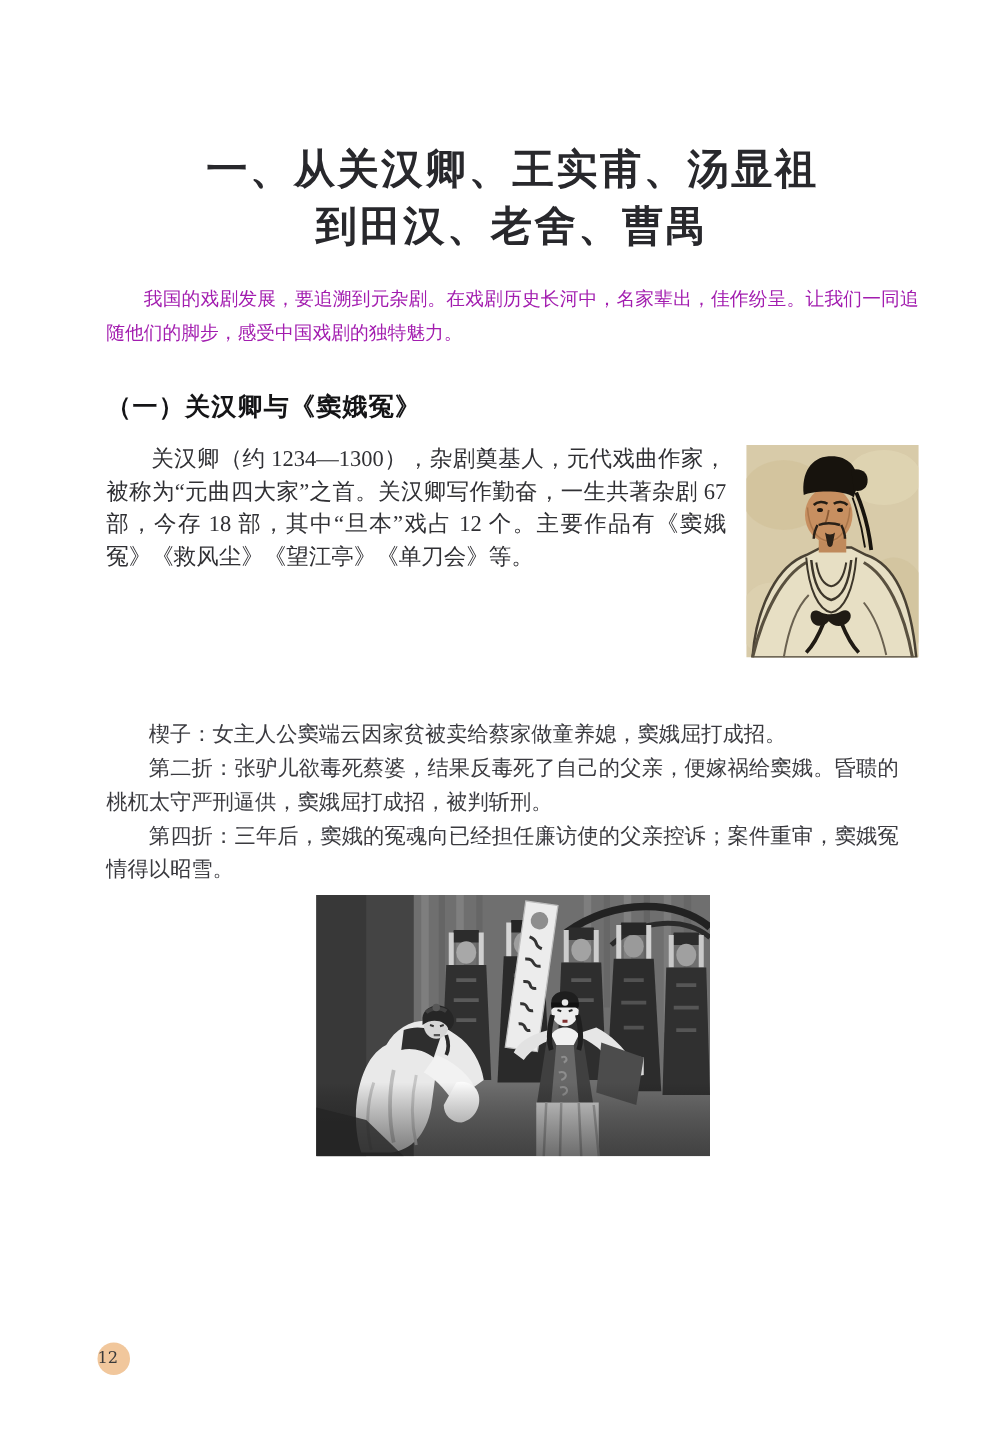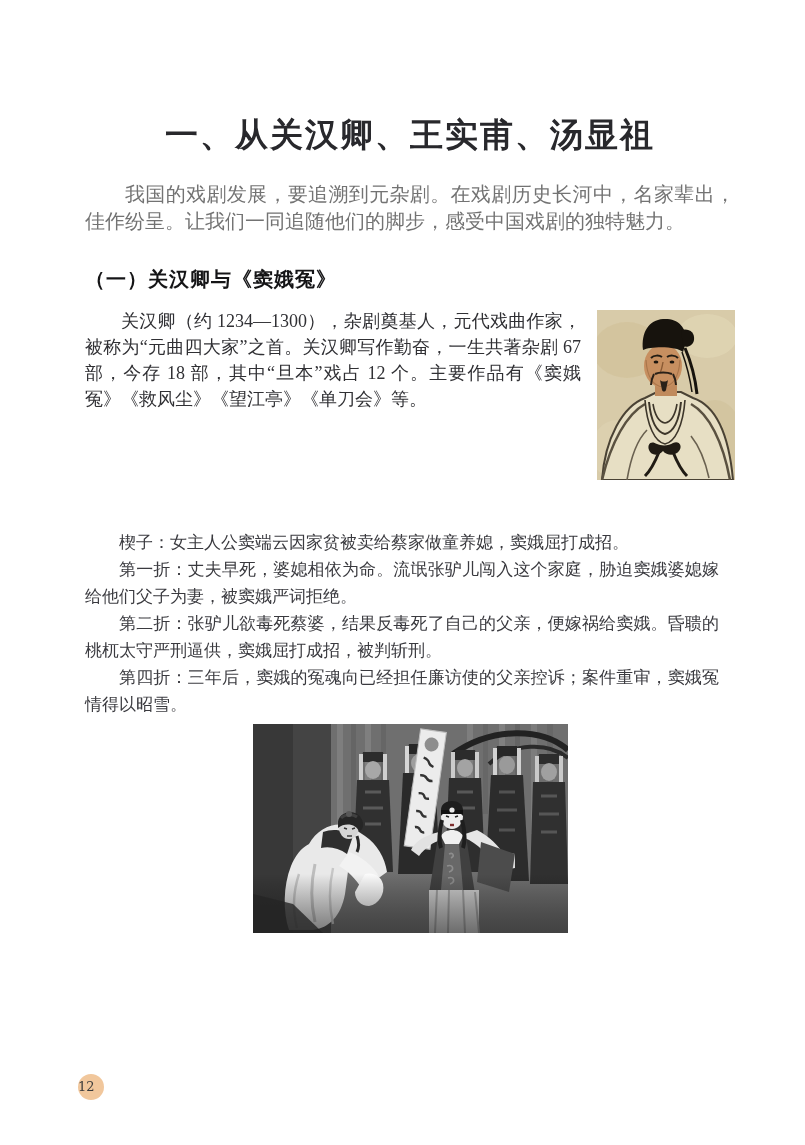--- a/index.html
+++ b/index.html
@@ -20,25 +20,26 @@
     font-family:"Liberation Sans","DejaVu Sans",sans-serif;
     font-weight:bold;
     font-size:33px;
     line-height:46px;
     letter-spacing:2px;
     color:#28282c;
     text-align:center;
   }
   .intro{
     margin:23px 0 0 0;
-    font-size:20px;
+    font-size:15px;
     line-height:27px;
-    color:#737373;
+    color:#a21caf;
     text-align:justify;
     text-indent:2em;
+    font-family:Liberation Mono, monospace;
   }
   .section-heading{
     margin:27px 0 0 0;
     font-size:20px;
     line-height:34px;
     font-weight:bold;
     letter-spacing:1px;
     color:#141416;
   }
   .main-block{
@@ -90,21 +91,21 @@
     text-align:left;
   }
   svg{display:block;}
 </style>
 </head>
 <body>
 
 <div class="page">
   <div class="content">
 
-    <h1 class="doc-title"><span>一、从关汉卿、王实甫、汤显祖</span><br></h1>
+    <h1 class="doc-title"><span>一、从关汉卿、王实甫、汤显祖</span><br><span>到田汉、老舍、曹禺</span></h1>
 
     <p class="intro">我国的戏剧发展，要追溯到元杂剧。在戏剧历史长河中，名家辈出，佳作纷呈。让我们一同追随他们的脚步，感受中国戏剧的独特魅力。</p>
 
     <h2 class="section-heading">（一）关汉卿与《窦娥冤》</h2>
 
     <div class="main-block">
       <div class="portrait-float">
 
         <svg width="138" height="170" viewBox="0 0 138 170">
           <rect x="0" y="0" width="138" height="170" fill="#d8cba9"></rect>
@@ -149,21 +150,20 @@
           <path d="M88,38 C94,52 98,66 100,84" fill="none" stroke="#17130d" stroke-width="3"></path>
           <path d="M85,42 C90,56 93,68 95,82" fill="none" stroke="#17130d" stroke-width="1.5"></path>
         </svg>
       </div>
       <p class="body-para">关汉卿（约 1234—1300），杂剧奠基人，元代戏曲作家，被称为“元曲四大家”之首。关汉卿写作勤奋，一生共著杂剧 67 部，今存 18 部，其中“旦本”戏占 12 个。主要作品有《窦娥冤》《救风尘》《望江亭》《单刀会》等。</p>
       <div class="clear"></div>
     </div>
 
     <div class="plot-block">
       <p class="plot-para">楔子：女主人公窦端云因家贫被卖给蔡家做童养媳，窦娥屈打成招。</p>
-      <p class="plot-para">第一折：丈夫早死，婆媳相依为命。流氓张驴儿闯入这个家庭，胁迫窦娥婆媳嫁给他们父子为妻，被窦娥严词拒绝。</p>
       <p class="plot-para">第二折：张驴儿欲毒死蔡婆，结果反毒死了自己的父亲，便嫁祸给窦娥。昏聩的桃杌太守严刑逼供，窦娥屈打成招，被判斩刑。</p>
       <p class="plot-para">第四折：三年后，窦娥的冤魂向已经担任廉访使的父亲控诉；案件重审，窦娥冤情得以昭雪。</p>
     </div>
 
     <div class="photo-wrap">
 
       <svg width="315" height="209" viewBox="0 0 315 209">
         <defs>
           <linearGradient id="fgShade" x1="0" y1="0" x2="0" y2="1">
             <stop offset="0" stop-color="#000000" stop-opacity="0"></stop>

